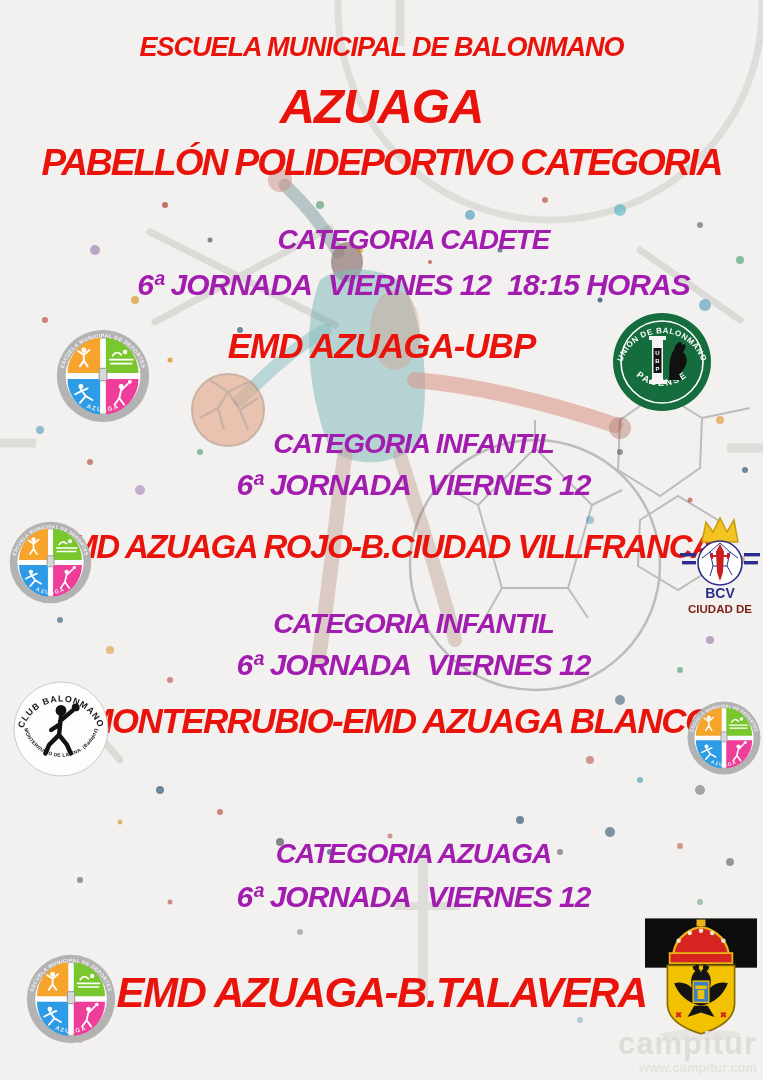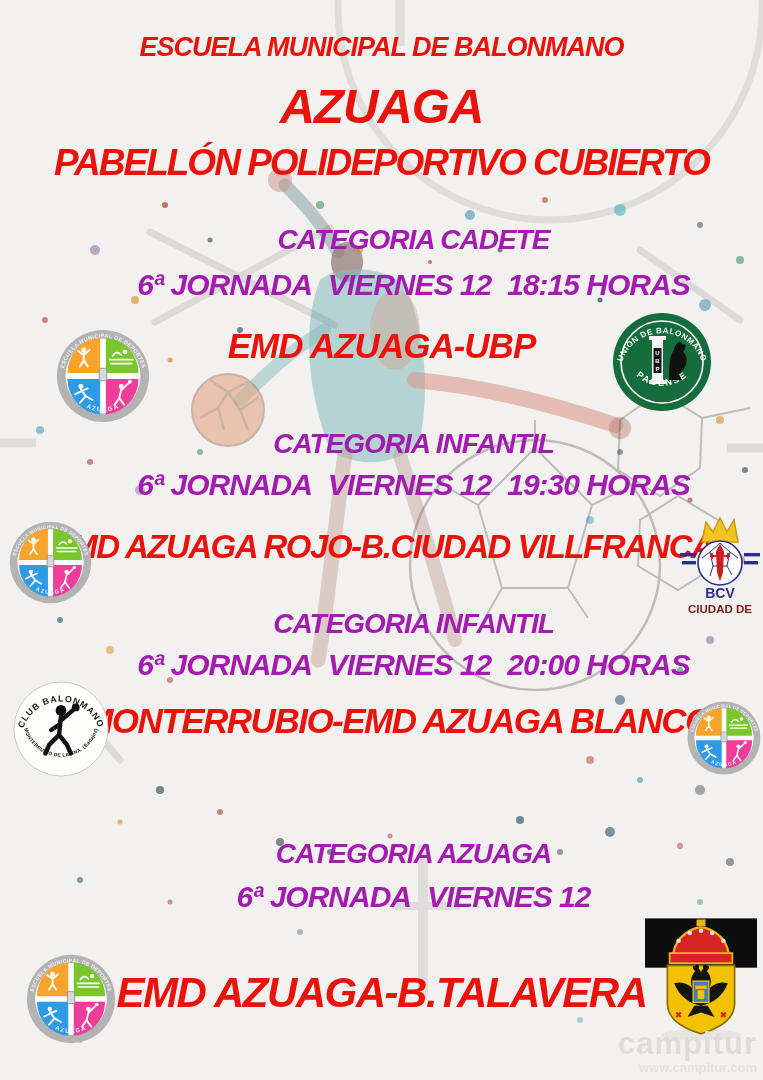--- a/index.html
+++ b/index.html
@@ -136,43 +136,41 @@
       <circle cx="80" cy="1040" r="3" fill="#b03a2e" opacity="0.35"></circle>
         <circle cx="580" cy="1020" r="3" fill="#2e86ab" opacity="0.35"></circle>
       <circle cx="360" cy="250" r="3" fill="#d68910" opacity="0.6"></circle>
         <circle cx="430" cy="262" r="2" fill="#b03a2e" opacity="0.7"></circle>
       <circle cx="500" cy="250" r="2.5" fill="#154360" opacity="0.6"></circle>
     </g>
   </svg>
 
   <div class="abs txt red t-school">ESCUELA MUNICIPAL DE BALONMANO</div>
   <div class="abs txt red t-town">AZUAGA</div>
-  <div class="abs txt red t-venue">PABELLÓN POLIDEPORTIVO CUBIERTO</div>
+  <div class="abs txt red t-venue">PABELLÓN POLIDEPORTIVO CATEGORIA</div>
 
   <div class="abs txt blk cat cat0">CATEGORIA CADETE</div>
   <div class="abs txt blk sched sch0" style="left:0;width:100%;">
     <span>6ª JORNADA</span>
     <span>VIERNES 12</span>
     <span>18:15 HORAS</span>
   </div>
   <div class="abs txt red fix0">EMD AZUAGA-UBP</div>
 
   <div class="abs txt blk cat cat1">CATEGORIA INFANTIL</div>
   <div class="abs txt blk sched sch1" style="left:0;width:100%;">
     <span>6ª JORNADA</span>
     <span>VIERNES 12</span>
-    <span>19:30 HORAS</span>
   </div>
   <div class="abs txt red fix1">EMD AZUAGA ROJO-B.CIUDAD VILLFRANCA</div>
 
   <div class="abs txt blk cat cat2">CATEGORIA INFANTIL</div>
   <div class="abs txt blk sched sch2" style="left:0;width:100%;">
     <span>6ª JORNADA</span>
     <span>VIERNES 12</span>
-    <span>20:00 HORAS</span>
   </div>
   <div class="abs txt red fix2">B.MONTERRUBIO-EMD AZUAGA BLANCO</div>
 
   <div class="abs txt blk cat cat3">CATEGORIA AZUAGA</div>
   <div class="abs txt blk sched sch3" style="left:0;width:100%;">
     <span>6ª JORNADA</span>
     <span>VIERNES 12</span>
   </div>
   <div class="abs txt red fix3">EMD AZUAGA-B.TALAVERA</div>
 

